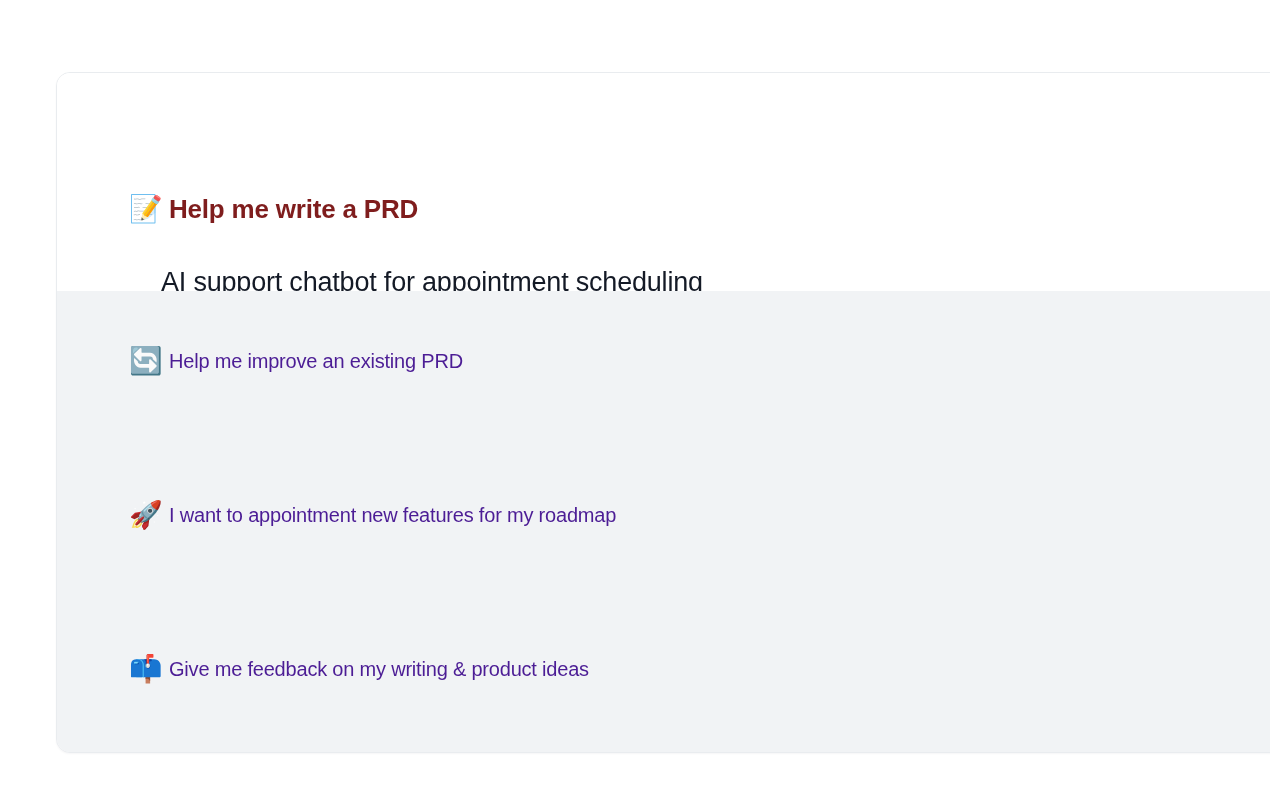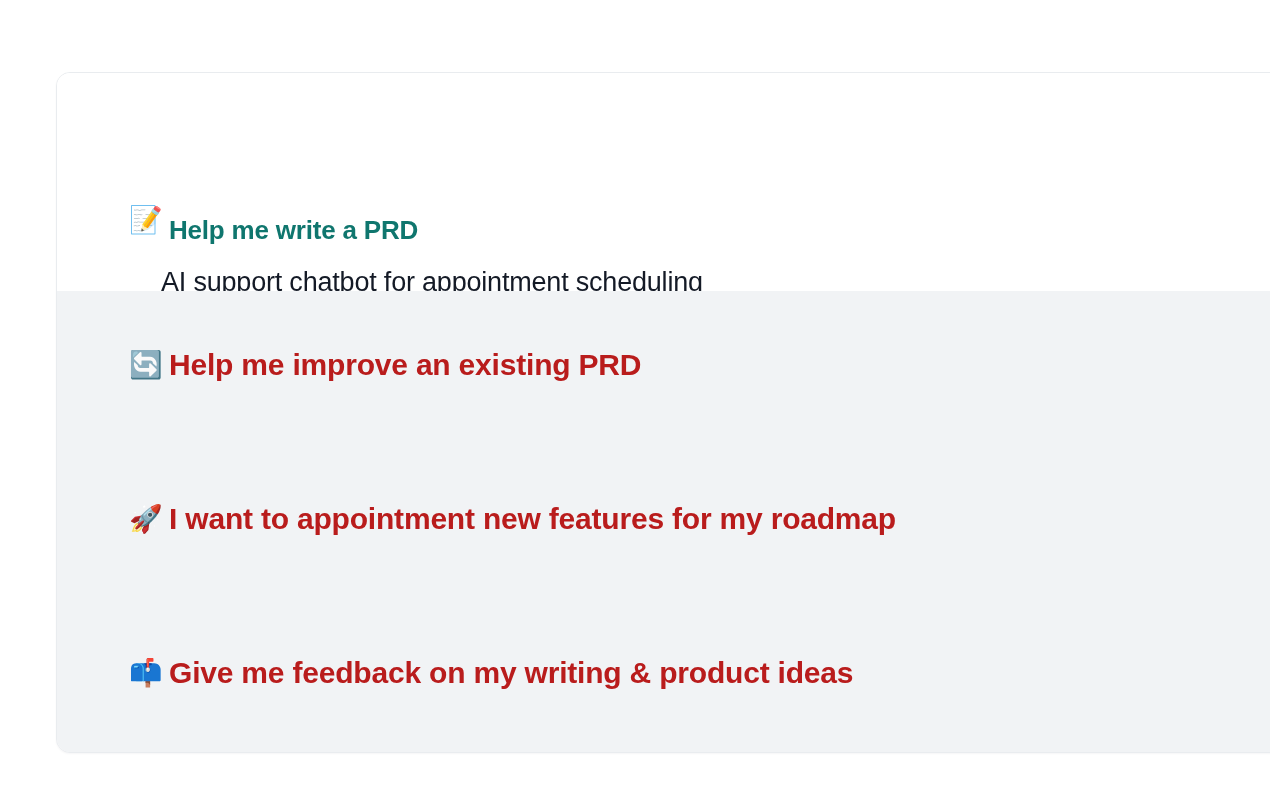--- a/index.html
+++ b/index.html
@@ -61,23 +61,22 @@
     position: absolute;
     left: 104px;
     top: 121px;
   }
 
   .active-title .option-emoji { margin-left: -32px; }
 
   .active-title .option-label {
     font-size: 26px;
     font-weight: bold;
-    color: #0f766e;
+    color: #7f1d1d;
     letter-spacing: -0.2px;
-    margin-top: 21px;
   }
 
   
   .input-wrap {
     position: absolute;
     left: 104px;
     top: 194px;
     width: 1158px;
   }
 
@@ -116,23 +115,23 @@
     display: flex;
     align-items: center;
     gap: 10px;
     white-space: nowrap;
     cursor: pointer;
   }
 
   .suggestion-item .option-emoji { margin-left: -32px; }
 
   .suggestion-item .option-label {
-    font-size: 30px;
-    font-weight: bold;
-    color: #b91c1c;
+    font-size: 20px;
+    font-weight: normal;
+    color: #4c1d95;
     letter-spacing: -0.2px;
   }
 
   .suggestion-item[data-index="0"] { top: 57px;  }
   .suggestion-item[data-index="1"] { top: 211px; }
   .suggestion-item[data-index="2"] { top: 365px; }
 </style>
 </head>
 <body>
 

